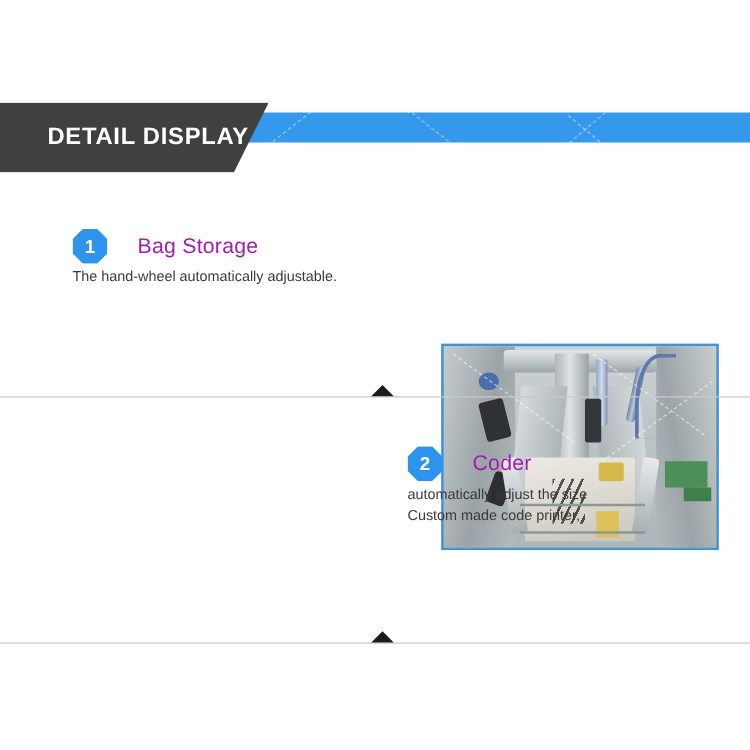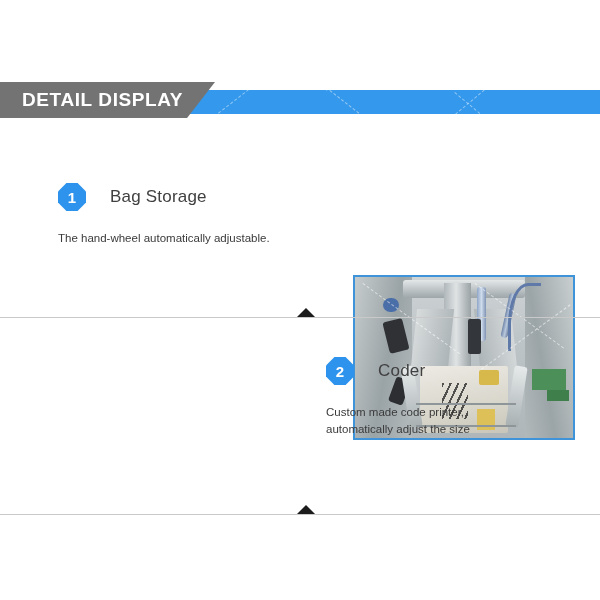--- a/index.html
+++ b/index.html
@@ -32,25 +32,26 @@
     width: 600px;
     height: 24px;
     background: #3498ec;
   }
   
   .banner-block {
     position: absolute;
     left: 0;
     top: 0;
     width: 215px;
-    height: 36px;
-    background: #737373;
+    height: 56px;
+    background: #404040;
     clip-path: polygon(0 0, 100% 0, 87% 100%, 0 100%);
     display: flex;
     align-items: center;
+    justify-content: center;
   }
   .banner-title {
     color: #ffffff;
     font-size: 19px;
     font-weight: bold;
     letter-spacing: 0.6px;
     padding-left: 22px;
     font-family: "Liberation Sans", sans-serif;
   }
   
@@ -119,26 +120,25 @@
     display: flex;
     align-items: center;
     justify-content: center;
     flex: 0 0 auto;
     clip-path: polygon(30% 0%, 70% 0%, 100% 30%, 100% 70%, 70% 100%, 30% 100%, 0% 70%, 0% 30%);
     font-family: "Liberation Sans", sans-serif;
   }
   .sec-title {
     margin-left: 24px;
     font-size: 17px;
-    color: #404040;
+    color: #a21caf;
     font-family: "Liberation Sans", sans-serif;
     letter-spacing: 0.2px;
   }
   .sec-desc {
-    margin-top: 16px;
     font-size: 11.5px;
     color: #3a3a3a;
     line-height: 16.5px;
     font-family: "Liberation Sans", sans-serif;
   }
   .sec-desc div { white-space: nowrap; }
 
   
   .photo {
     position: absolute;
@@ -281,20 +281,20 @@
 <div class="divider-arrow" id="arrow-1"></div>
 
 <div class="row" id="row-2">
 
   <div class="text-col" id="text-col-2">
     <div class="head-line">
       <span class="badge">2</span>
       <span class="sec-title">Coder</span>
     </div>
     <div class="sec-desc">
+      <div>automatically adjust the size</div>
       <div>Custom made code printer,</div>
-      <div>automatically adjust the size</div>
     </div>
   </div>
 </div>
 
 <div class="divider" id="divider-2"></div>
 <div class="divider-arrow" id="arrow-2"></div>
 
 </body></html>

